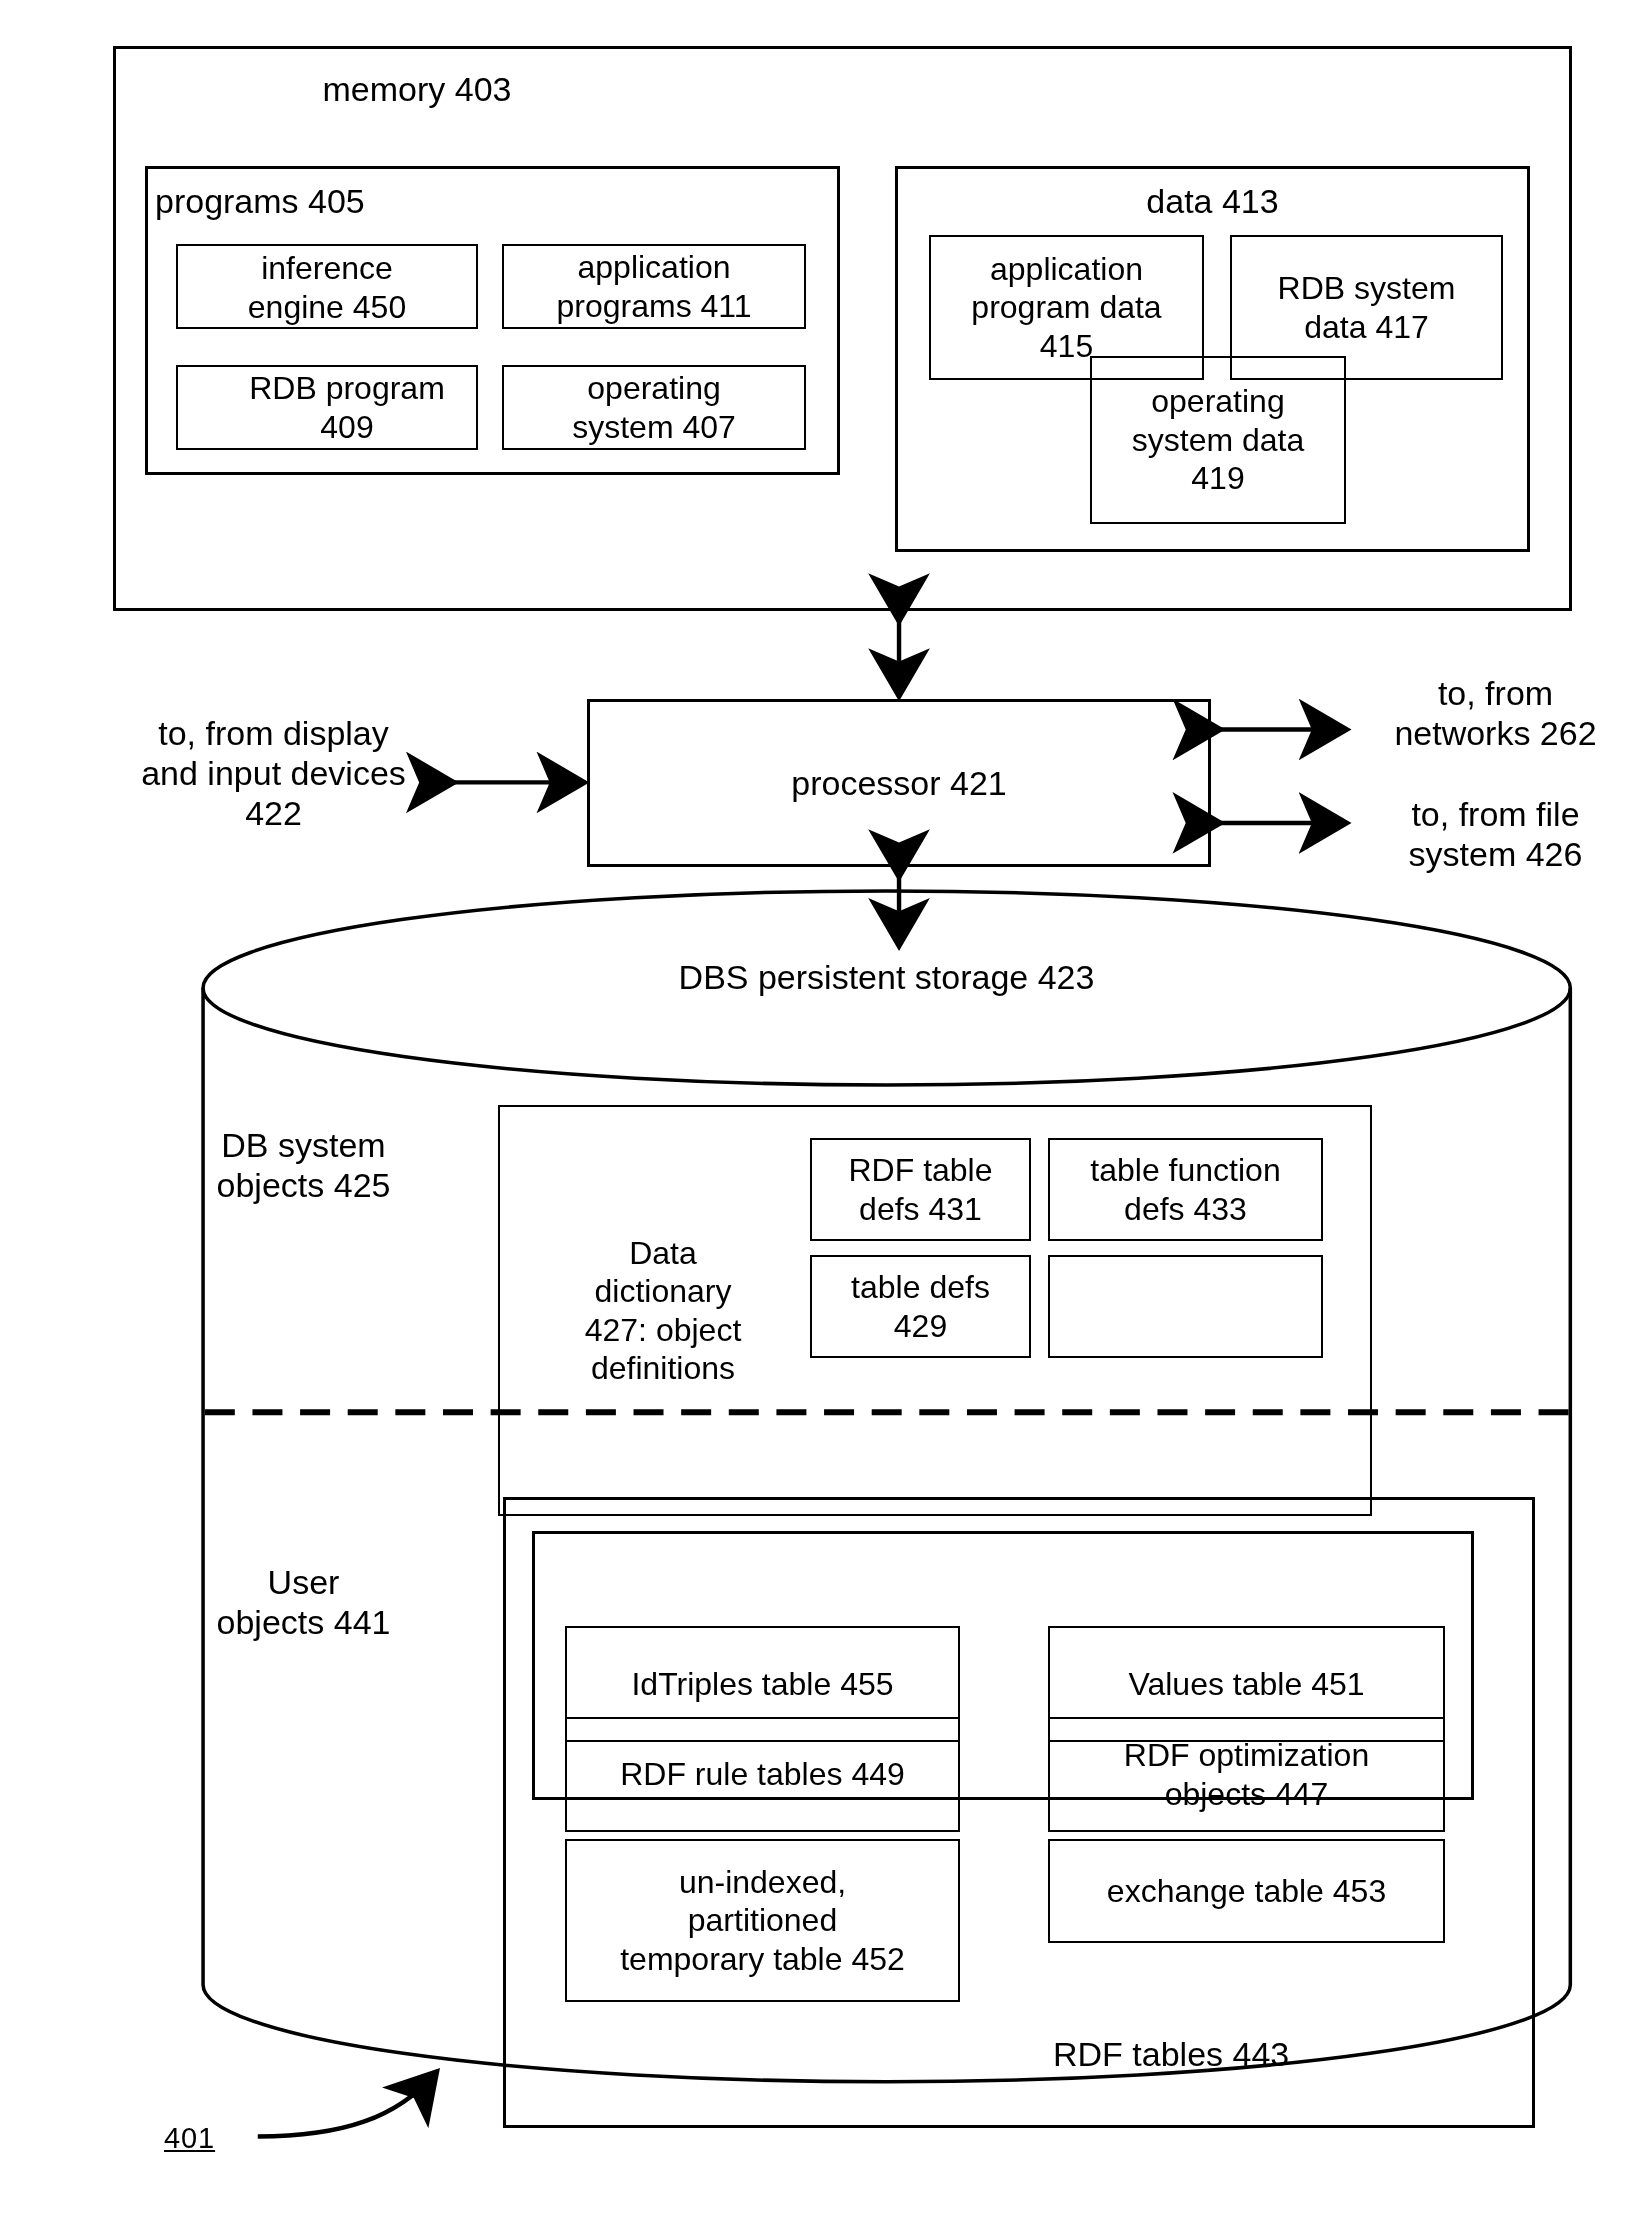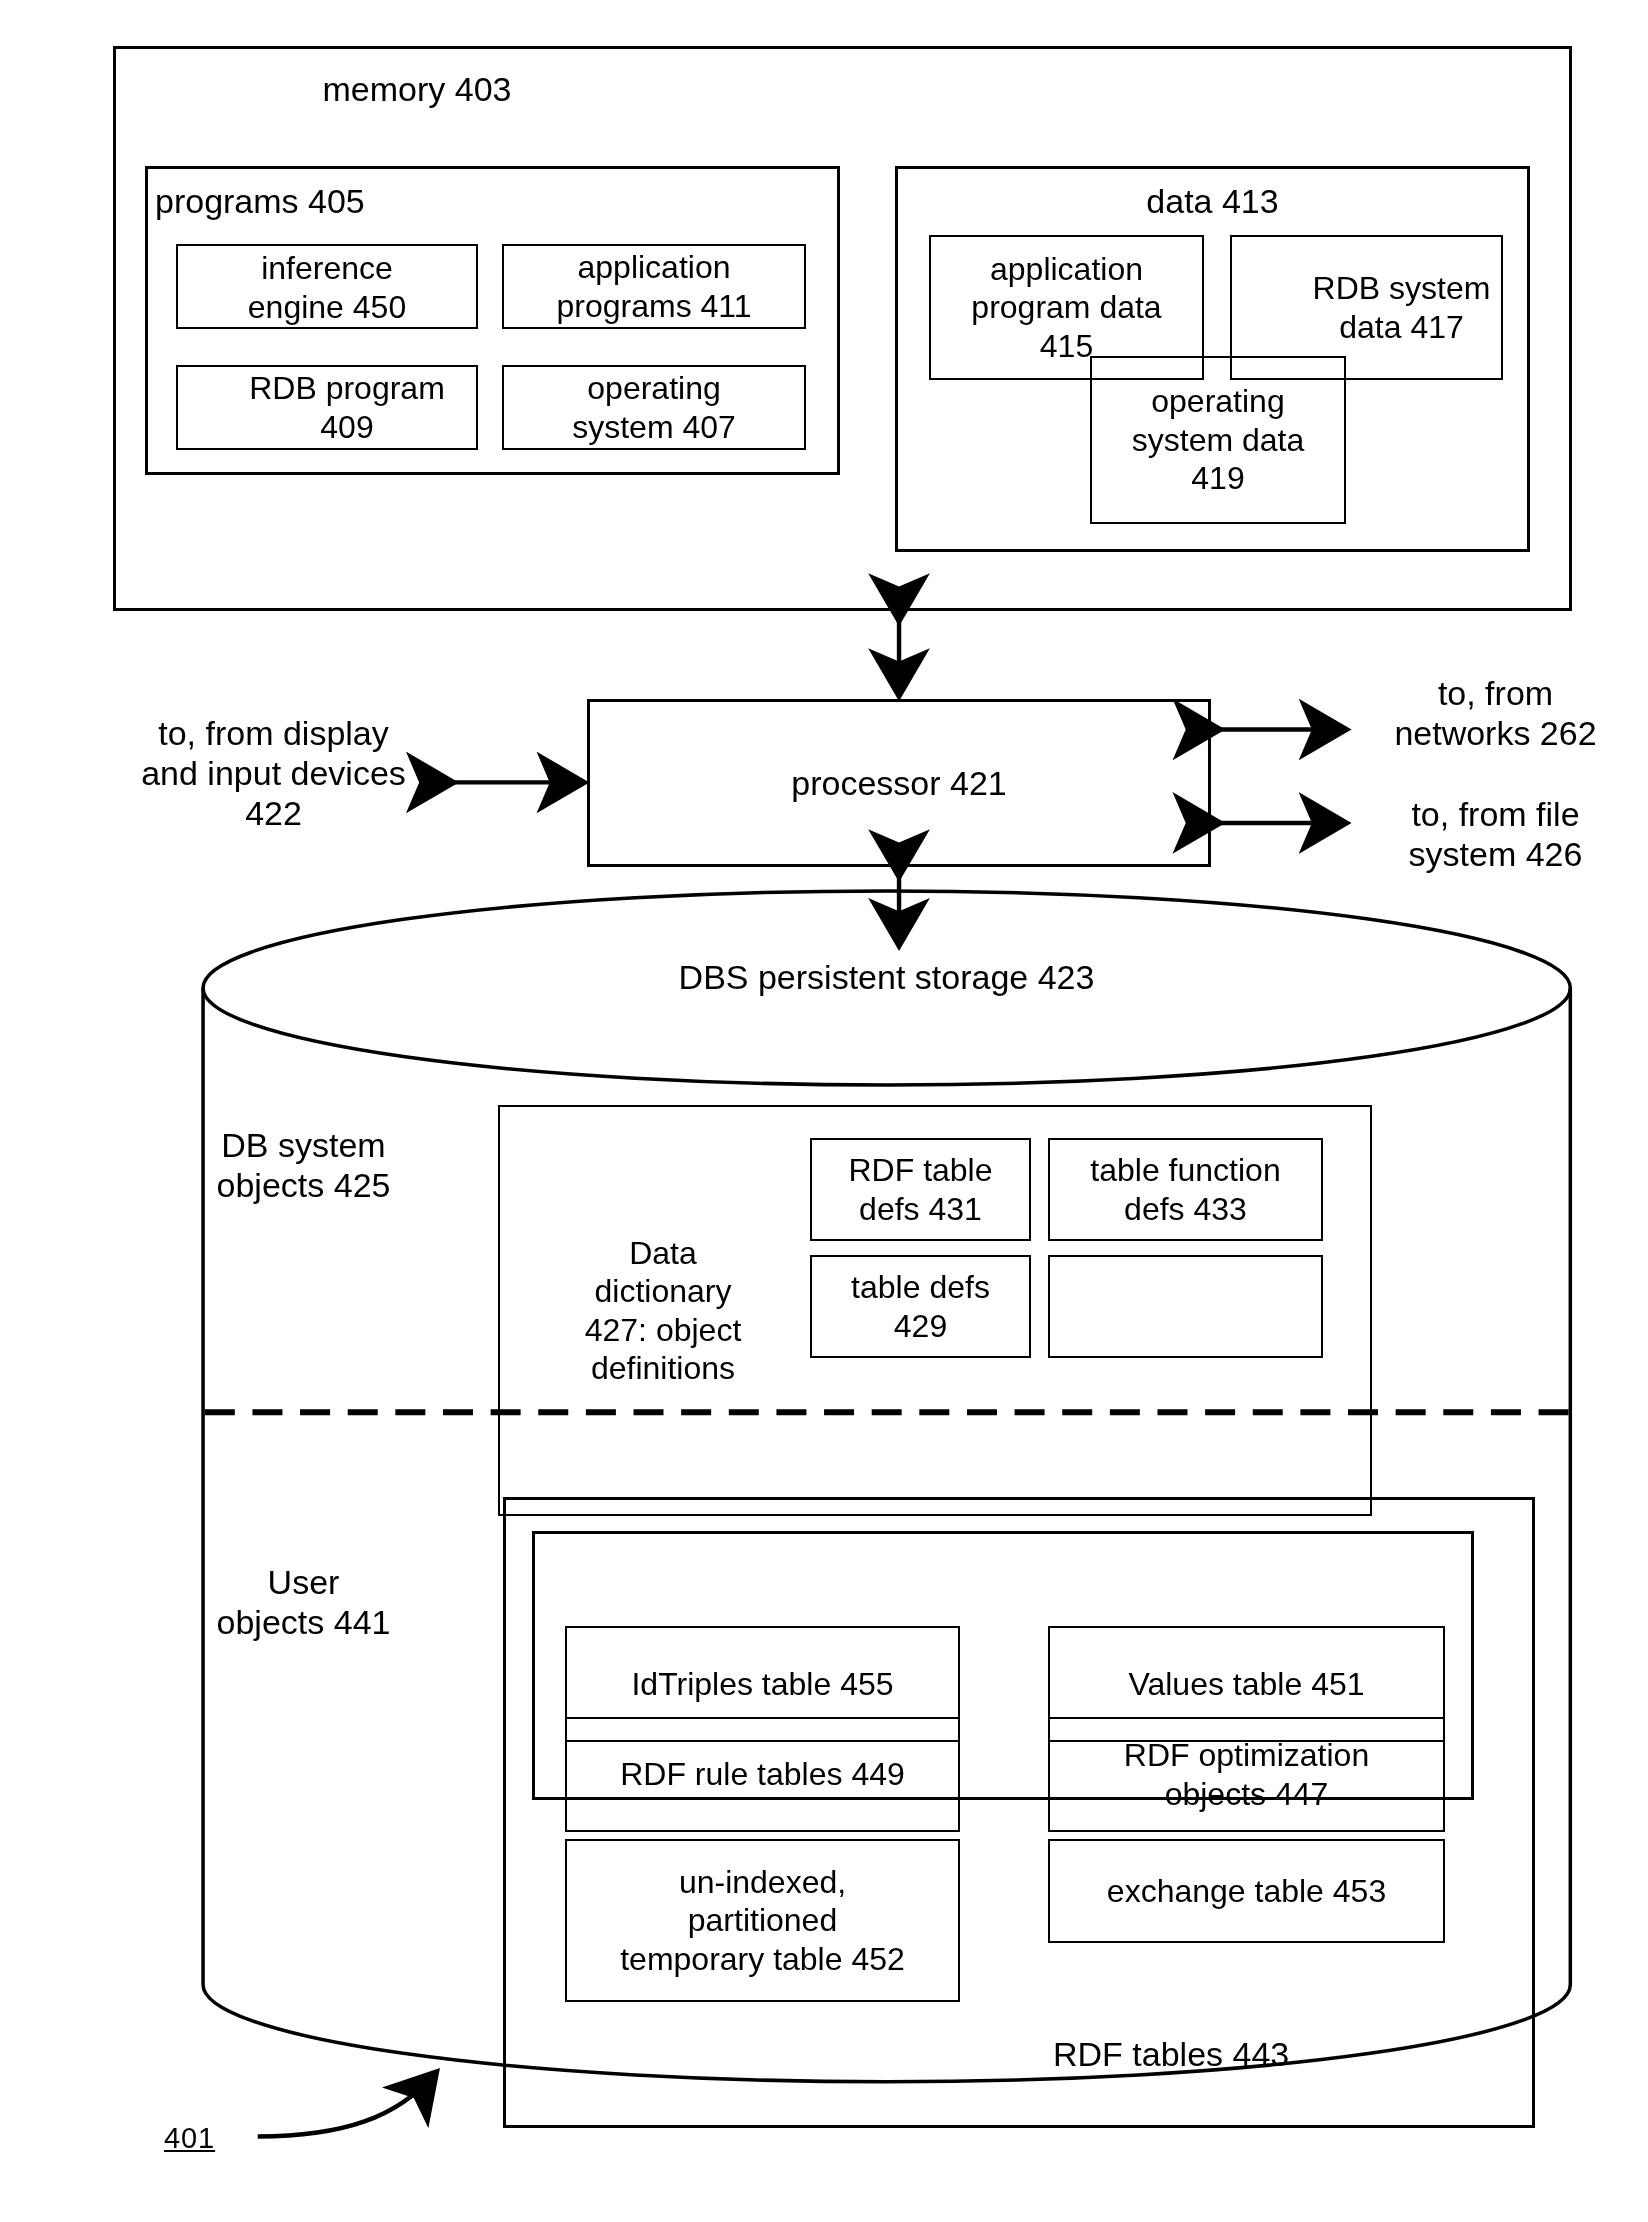--- a/index.html
+++ b/index.html
@@ -91,21 +91,21 @@
 
   <div class="box" style="left:895px; top:166px; width:635px; height:386px;"></div>
   <div class="lbl t38" style="left:895px; top:181px; width:635px;">data 413</div>
 
   <div class="box-thin" style="left:929px; top:235px; width:275px; height:145px;"></div>
   <div class="centered-box-text t36" style="left:929px; top:235px; width:275px; height:145px;">application
 program data
 415</div>
 
   <div class="box-thin" style="left:1230px; top:235px; width:273px; height:145px;"></div>
-  <div class="centered-box-text t36" style="left:1230px; top:235px; width:273px; height:145px;margin-left:35px;">RDB system
+  <div class="centered-box-text t36" style="left:1230px; top:235px; width:273px; height:145px;">RDB system
 data 417</div>
 
   <div class="box-thin" style="left:1090px; top:356px; width:256px; height:168px;"></div>
   <div class="centered-box-text t36" style="left:1090px; top:356px; width:256px; height:168px;">operating
 system data
 419</div>
 
   <div class="box" style="left:587px; top:699px; width:624px; height:168px;"></div>
   <div class="centered-box-text t38" style="left:587px; top:699px; width:624px; height:168px;">processor 421</div>
 

